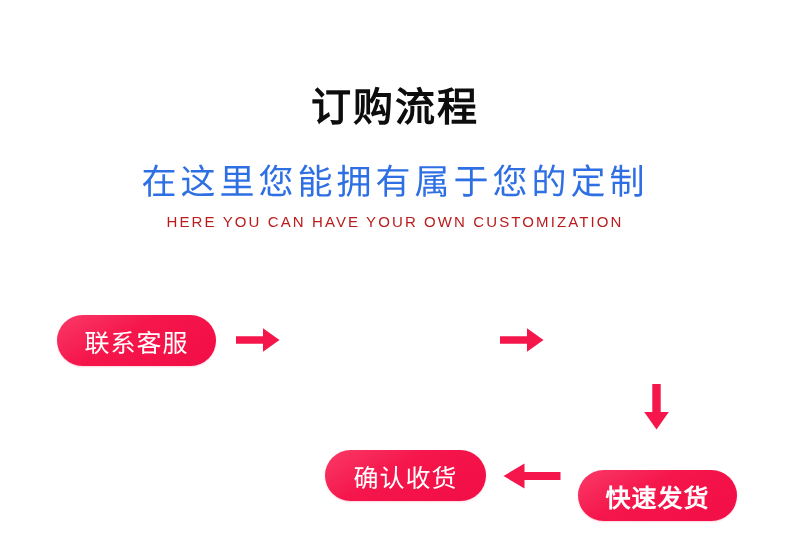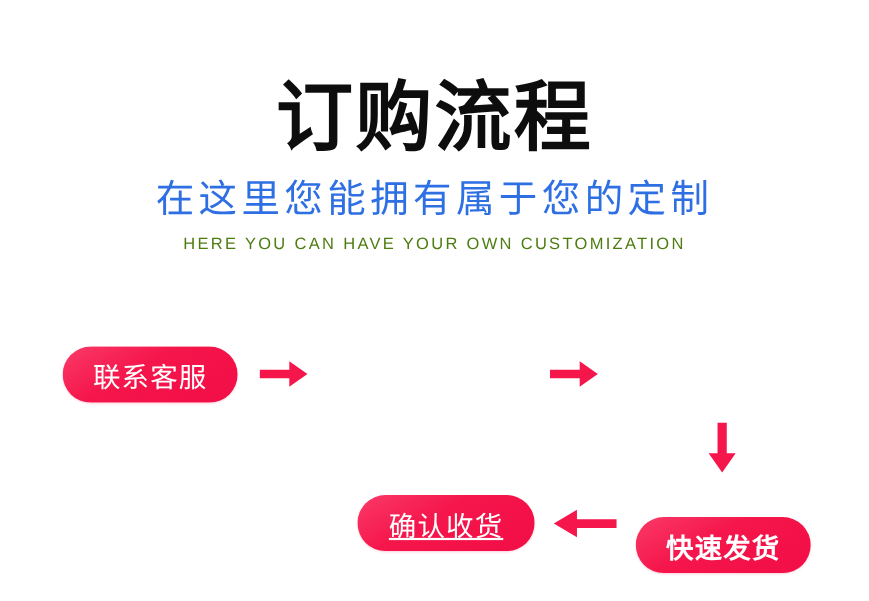--- a/index.html
+++ b/index.html
@@ -33,21 +33,21 @@
   }
 
   .main-title {
     position: absolute;
     left: 0;
     top: 76px;
     width: 790px;
     text-align: center;
     font-family: "DejaVu Sans", "Liberation Sans", sans-serif;
     font-weight: bold;
-    font-size: 70px;
+    font-size: 40px;
     line-height: 62px;
     letter-spacing: 2px;
     color: #0d0d0d;
     white-space: nowrap;
   }
 
   .sub-title {
     position: absolute;
     left: 0;
     top: 160px;
@@ -66,21 +66,21 @@
     position: absolute;
     left: 0;
     top: 212px;
     width: 790px;
     text-align: center;
     font-family: "Liberation Sans", "DejaVu Sans", sans-serif;
     font-weight: normal;
     font-size: 15px;
     line-height: 20px;
     letter-spacing: 2.1px;
-    color: #4d7c0f;
+    color: #b91c1c;
     white-space: nowrap;
   }
 
   
   .flow {
     position: absolute;
     left: 0;
     top: 0;
     width: 790px;
     height: 546px;
@@ -104,21 +104,21 @@
     white-space: nowrap;
     box-shadow: 0 1px 2px rgba(242, 13, 70, 0.18);
   }
 
   
   #node-contact      { left: 57px;  top: 315px; width: 159px; }
   #node-confirm-model{ left: 292px; top: 315px; width: 184px; }
   #node-produce      { left: 580px; top: 315px; width: 158px; }
 
   
-  #node-confirm-receipt { left: 325px; top: 450px; width: 161px; text-decoration: underline; }
+  #node-confirm-receipt { left: 325px; top: 450px; width: 161px; }
   #node-fast-ship       { left: 578px; top: 470px; width: 159px; font-weight: bold; }
 
   
   .arrow {
     position: absolute;
     color: #f5164b;
   }
 
   .arrow svg { display: block; }
 

